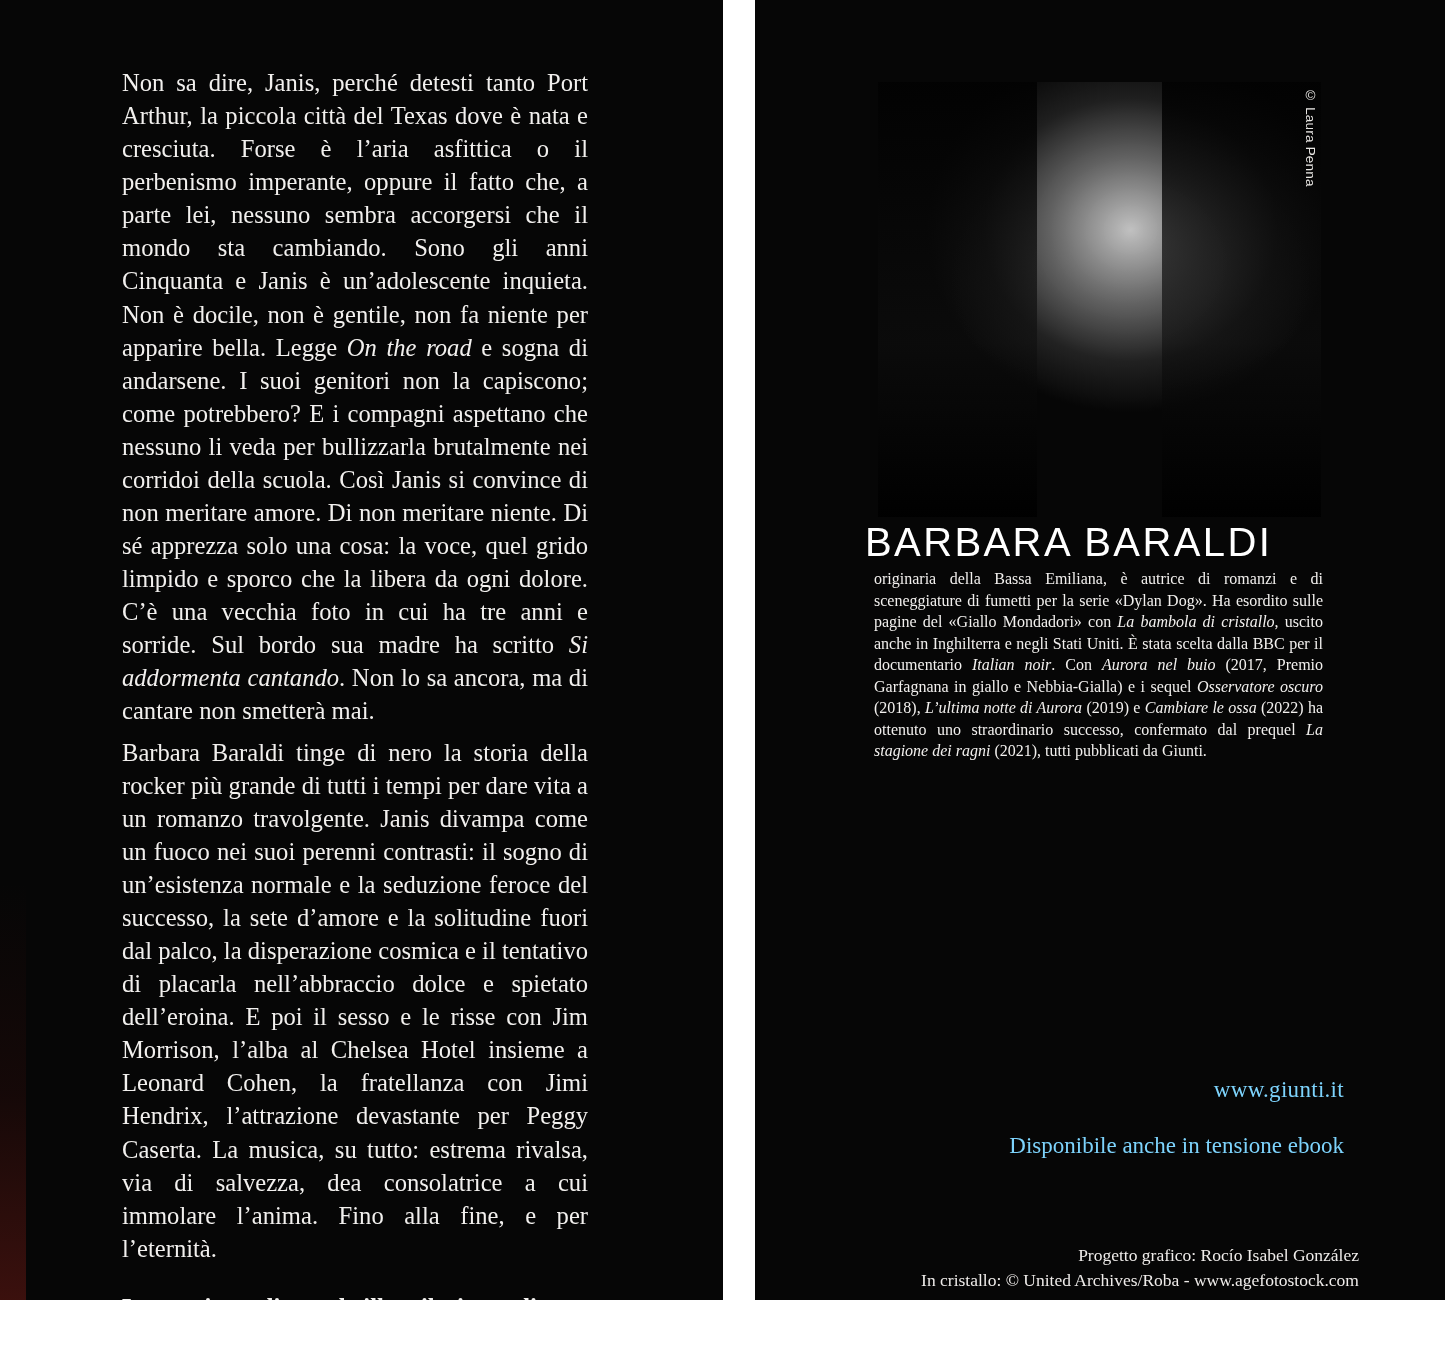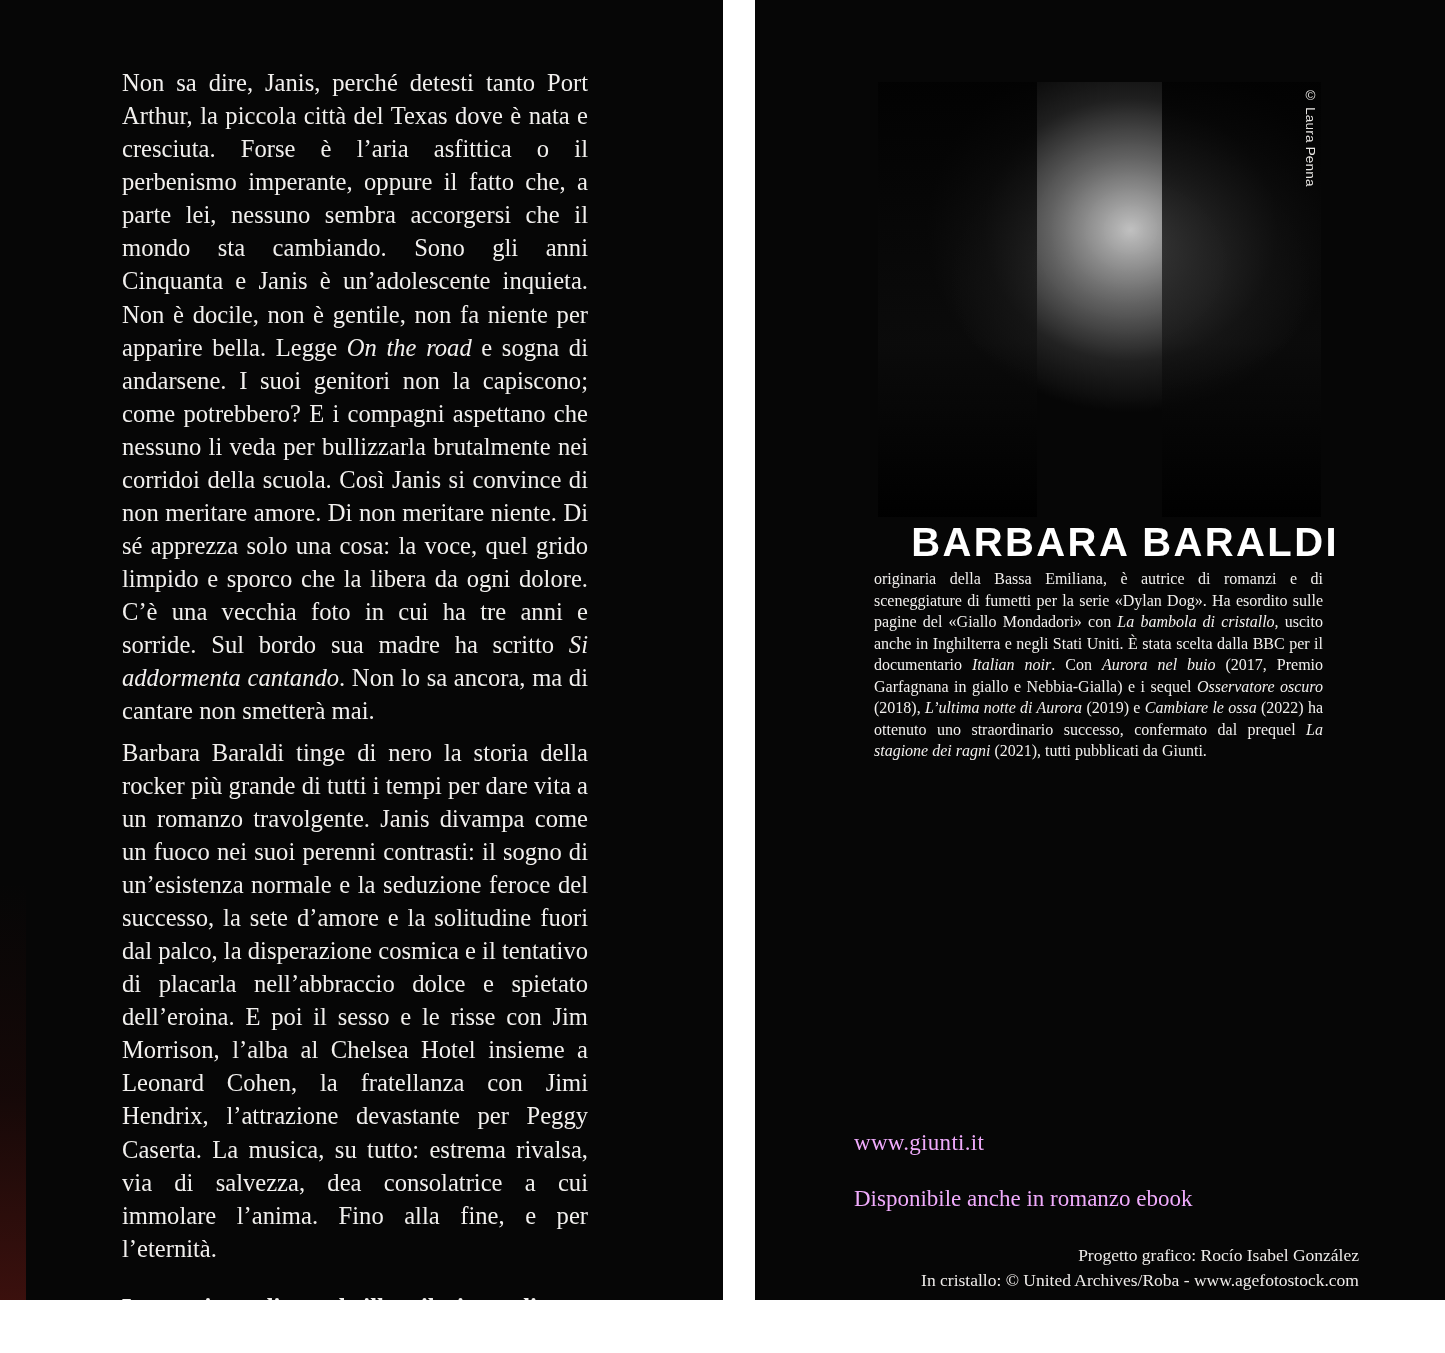--- a/index.html
+++ b/index.html
@@ -119,48 +119,48 @@
     font-size: 13.5px;
     letter-spacing: 0.2px;
     font-family: "Liberation Sans", sans-serif;
   }
 
   .author-name {
     position: absolute;
     left: 110px;
     top: 520px;
     width: 474px;
-    text-align: right;
+    text-align: left;
     color: #ffffff;
     font-family: "Liberation Sans", sans-serif;
-    font-weight: bold;
+    font-weight: normal;
     font-size: 40px;
     letter-spacing: 2.4px;
     white-space: nowrap;
   }
 
   .author-bio {
     position: absolute;
     left: 119px;
     top: 568px;
     width: 449px;
     color: #f2f0ee;
     font-size: 16px;
     line-height: 1.345;
     text-align: justify;
   }
   .author-bio i { font-style: italic; }
 
   .footer-block {
     position: absolute;
     left: 99px;
-    top: 1130px;
+    top: 1077px;
     width: 490px;
-    text-align: left;
-    color: #f0abfc;
+    text-align: right;
+    color: #7dd3fc;
   }
   .footer-site {
     font-size: 23px;
     letter-spacing: 0.3px;
   }
   .footer-ebook {
     margin-top: 30px;
     font-size: 23px;
   }
   .credits {
@@ -201,21 +201,21 @@
     </div>
 
     <div class="author-name">BARBARA BARALDI</div>
 
     <div class="author-bio">
       <span>originaria della Bassa Emiliana, è autrice di romanzi e di sceneggiature di fumetti per la serie «Dylan Dog». Ha esordito sulle pagine del «Giallo Mondadori» con </span><i>La bambola di cristallo</i><span>, uscito anche in Inghilterra e negli Stati Uniti. È stata scelta dalla BBC per il documentario </span><i>Italian noir</i><span>. Con </span><i>Aurora nel buio</i><span> (2017, Premio Garfagnana in giallo e Nebbia-Gialla) e i sequel </span><i>Osservatore oscuro</i><span> (2018), </span><i>L’ultima notte di Aurora</i><span> (2019) e </span><i>Cambiare le ossa</i><span> (2022) ha ottenuto uno straordinario successo, confermato dal prequel </span><i>La stagione dei ragni</i><span> (2021), tutti pubblicati da Giunti.</span>
     </div>
 
     <div class="footer-block">
       <div class="footer-site">www.giunti.it</div>
-      <div class="footer-ebook">Disponibile anche in romanzo ebook</div>
+      <div class="footer-ebook">Disponibile anche in tensione ebook</div>
     </div>
 
     <div class="credits">
       <div>Progetto grafico: Rocío Isabel González</div>
       <div>In cristallo: © United Archives/Roba - www.agefotostock.com</div>
     </div>
 
   </div>
 </div>
 

